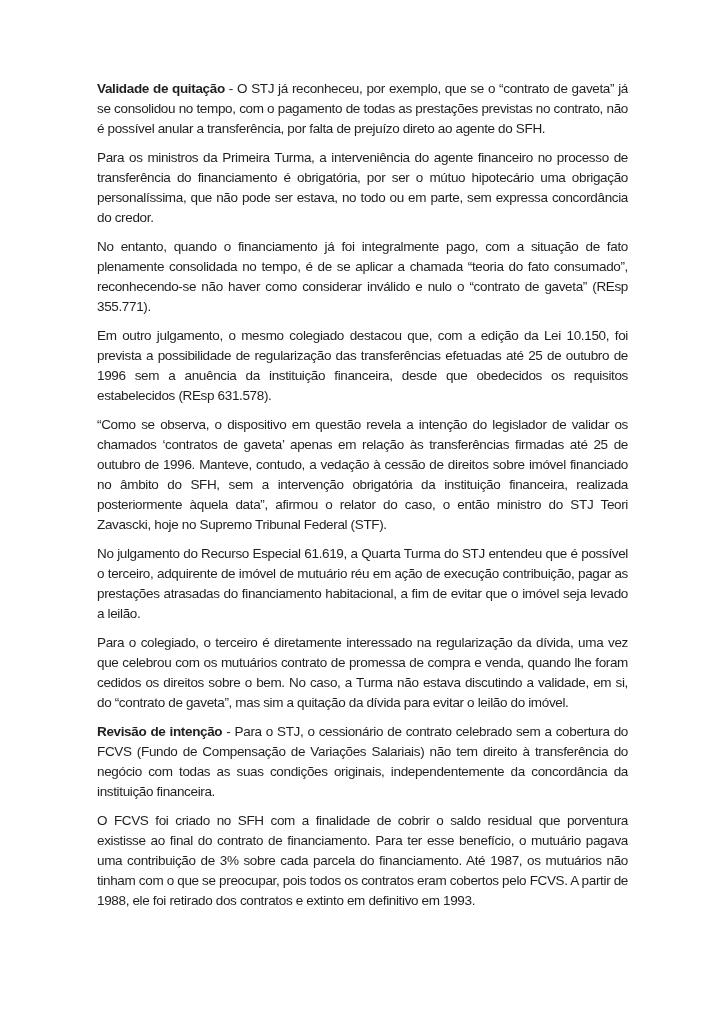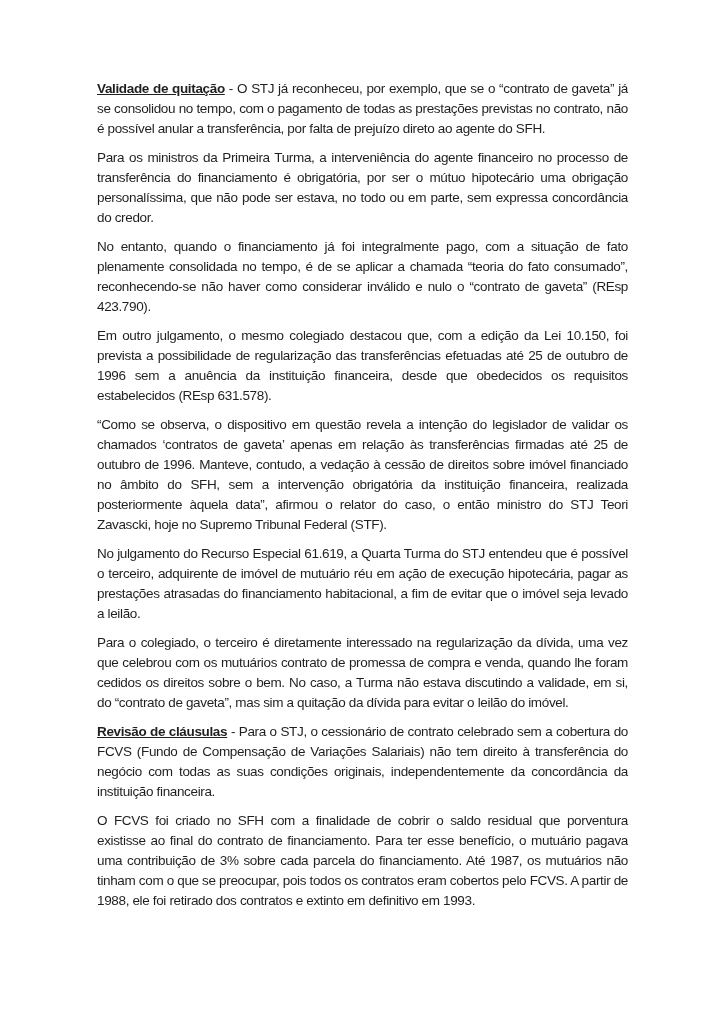--- a/index.html
+++ b/index.html
@@ -25,41 +25,40 @@
     font-family: "Liberation Sans", sans-serif;
     font-size: 13.5px;
     line-height: 20px;
     letter-spacing: -0.35px;
     color: #1f1f1f;
     text-align: justify;
     text-justify: inter-word;
   }
   .content p .lead {
     font-weight: 700;
-    text-decoration: underline;
   }
 </style>
 </head>
 <body>
 
 <div class="page">
   <main class="content">
 
     <p><strong class="lead">Validade de quitação</strong><span> - O STJ já reconheceu, por exemplo, que se o “contrato de gaveta” já se consolidou no tempo, com o pagamento de todas as prestações previstas no contrato, não é possível anular a transferência, por falta de prejuízo direto ao agente do SFH.</span></p>
 
     <p><strong class="lead"></strong><span>Para os ministros da Primeira Turma, a interveniência do agente financeiro no processo de transferência do financiamento é obrigatória, por ser o mútuo hipotecário uma obrigação personalíssima, que não pode ser estava, no todo ou em parte, sem expressa concordância do credor.</span></p>
 
-    <p><strong class="lead"></strong><span>No entanto, quando o financiamento já foi integralmente pago, com a situação de fato plenamente consolidada no tempo, é de se aplicar a chamada “teoria do fato consumado”, reconhecendo-se não haver como considerar inválido e nulo o “contrato de gaveta” (REsp 423.790).</span></p>
+    <p><strong class="lead"></strong><span>No entanto, quando o financiamento já foi integralmente pago, com a situação de fato plenamente consolidada no tempo, é de se aplicar a chamada “teoria do fato consumado”, reconhecendo-se não haver como considerar inválido e nulo o “contrato de gaveta” (REsp 355.771).</span></p>
 
     <p><strong class="lead"></strong><span>Em outro julgamento, o mesmo colegiado destacou que, com a edição da Lei 10.150, foi prevista a possibilidade de regularização das transferências efetuadas até 25 de outubro de 1996 sem a anuência da instituição financeira, desde que obedecidos os requisitos estabelecidos (REsp 631.578).</span></p>
 
     <p><strong class="lead"></strong><span>“Como se observa, o dispositivo em questão revela a intenção do legislador de validar os chamados ‘contratos de gaveta’ apenas em relação às transferências firmadas até 25 de outubro de 1996. Manteve, contudo, a vedação à cessão de direitos sobre imóvel financiado no âmbito do SFH, sem a intervenção obrigatória da instituição financeira, realizada posteriormente àquela data”, afirmou o relator do caso, o então ministro do STJ Teori Zavascki, hoje no Supremo Tribunal Federal (STF).</span></p>
 
-    <p><strong class="lead"></strong><span>No julgamento do Recurso Especial 61.619, a Quarta Turma do STJ entendeu que é possível o terceiro, adquirente de imóvel de mutuário réu em ação de execução hipotecária, pagar as prestações atrasadas do financiamento habitacional, a fim de evitar que o imóvel seja levado a leilão.</span></p>
+    <p><strong class="lead"></strong><span>No julgamento do Recurso Especial 61.619, a Quarta Turma do STJ entendeu que é possível o terceiro, adquirente de imóvel de mutuário réu em ação de execução contribuição, pagar as prestações atrasadas do financiamento habitacional, a fim de evitar que o imóvel seja levado a leilão.</span></p>
 
     <p><strong class="lead"></strong><span>Para o colegiado, o terceiro é diretamente interessado na regularização da dívida, uma vez que celebrou com os mutuários contrato de promessa de compra e venda, quando lhe foram cedidos os direitos sobre o bem. No caso, a Turma não estava discutindo a validade, em si, do “contrato de gaveta”, mas sim a quitação da dívida para evitar o leilão do imóvel.</span></p>
 
-    <p><strong class="lead">Revisão de cláusulas</strong><span> - Para o STJ, o cessionário de contrato celebrado sem a cobertura do FCVS (Fundo de Compensação de Variações Salariais) não tem direito à transferência do negócio com todas as suas condições originais, independentemente da concordância da instituição financeira.</span></p>
+    <p><strong class="lead">Revisão de intenção</strong><span> - Para o STJ, o cessionário de contrato celebrado sem a cobertura do FCVS (Fundo de Compensação de Variações Salariais) não tem direito à transferência do negócio com todas as suas condições originais, independentemente da concordância da instituição financeira.</span></p>
 
     <p><strong class="lead"></strong><span>O FCVS foi criado no SFH com a finalidade de cobrir o saldo residual que porventura existisse ao final do contrato de financiamento. Para ter esse benefício, o mutuário pagava uma contribuição de 3% sobre cada parcela do financiamento. Até 1987, os mutuários não tinham com o que se preocupar, pois todos os contratos eram cobertos pelo FCVS. A partir de 1988, ele foi retirado dos contratos e extinto em definitivo em 1993.</span></p>
 
   </main>
 </div>
 
 </body></html>

